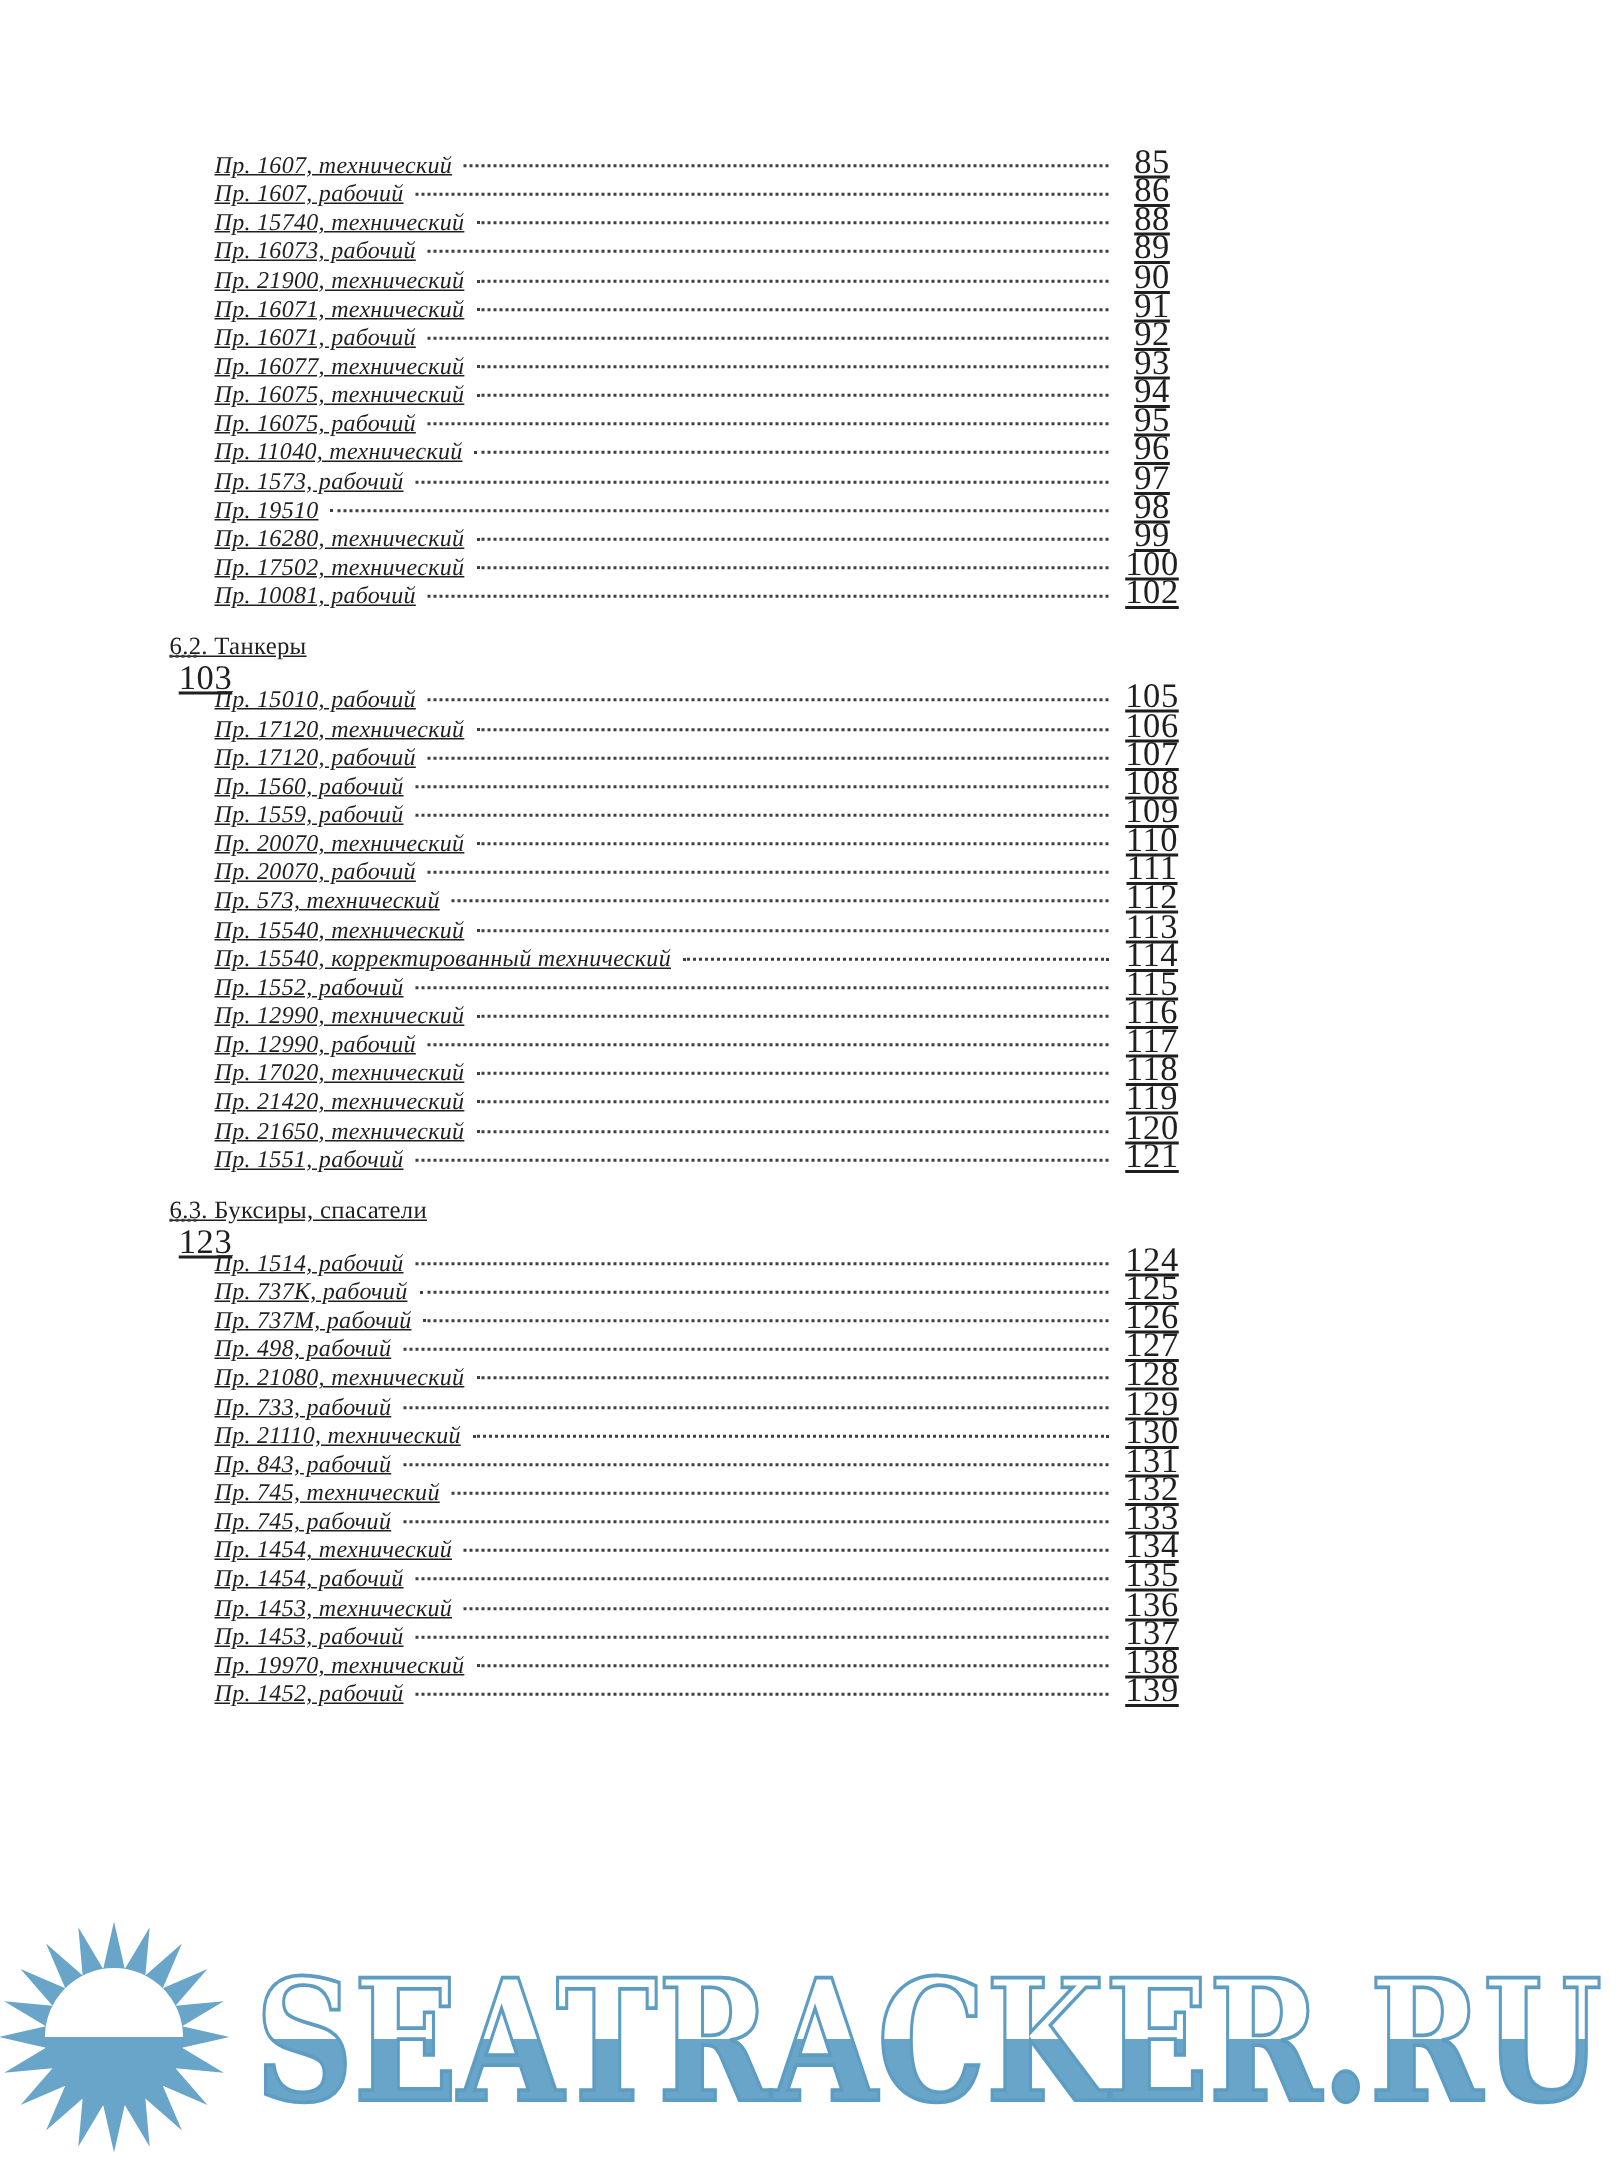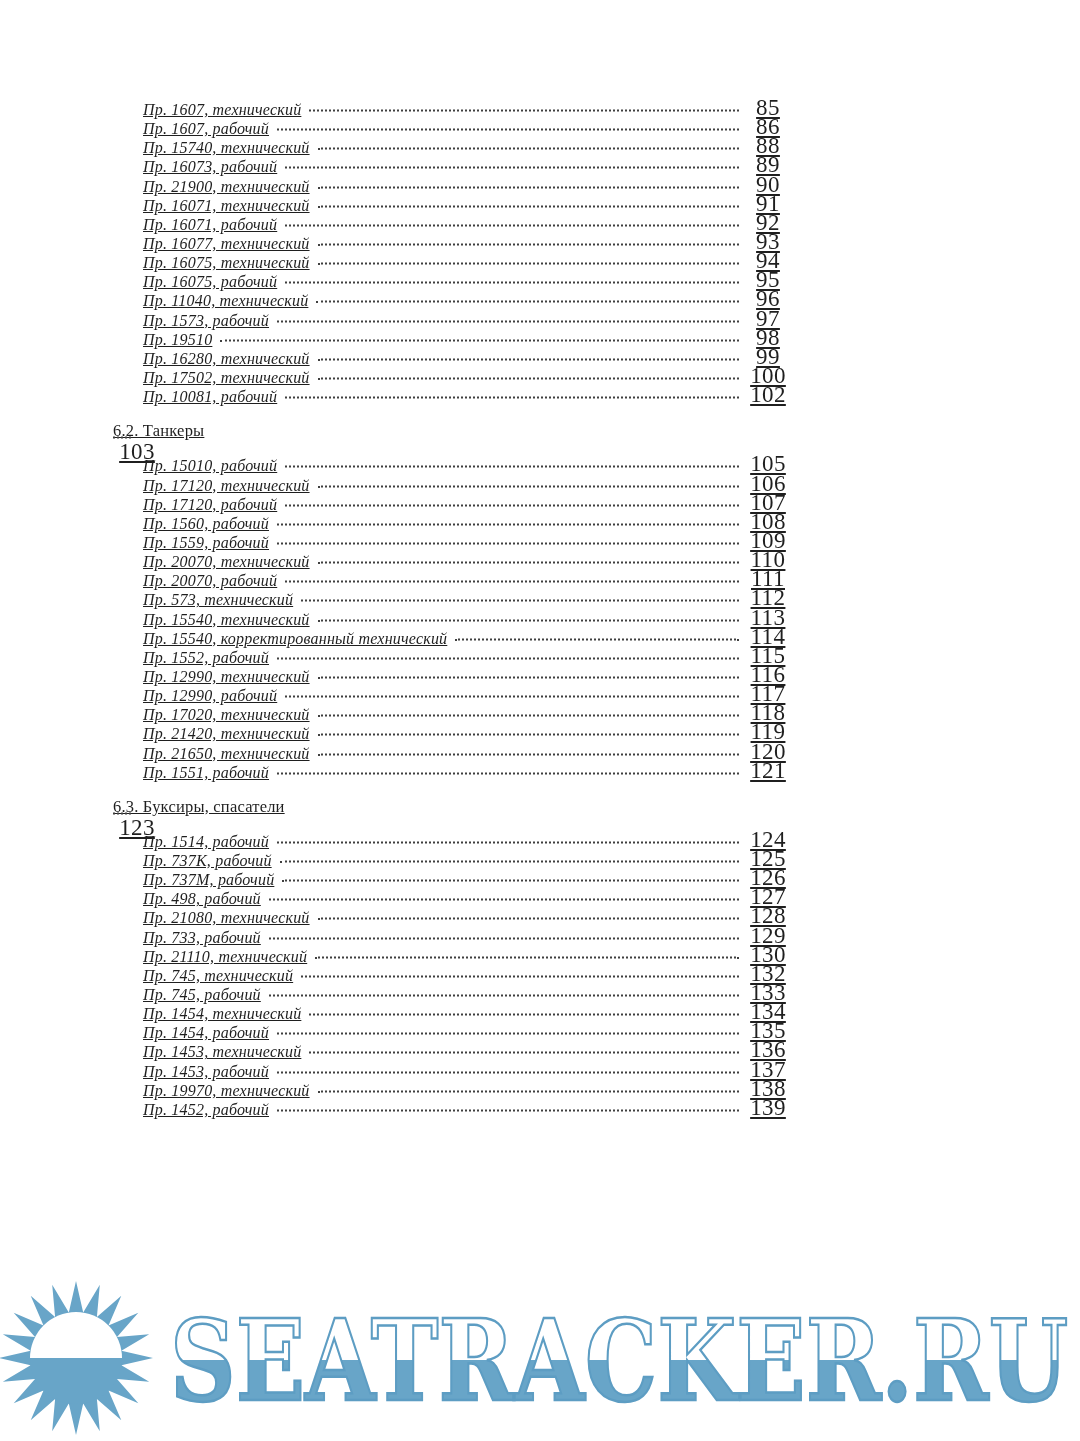--- a/index.html
+++ b/index.html
@@ -249,20 +249,25 @@
       </div>
       <div class="row entry">
         <span class="label">Пр. 733, рабочий</span>
         <span class="leader"></span>
         <span class="pageno">129</span>
       </div>
       <div class="row entry">
         <span class="label">Пр. 21110, технический</span>
         <span class="leader"></span>
         <span class="pageno">130</span>
+      </div>
+      <div class="row entry">
+        <span class="label">Пр. 843, рабочий</span>
+        <span class="leader"></span>
+        <span class="pageno">131</span>
       </div>
       <div class="row entry">
         <span class="label">Пр. 745, технический</span>
         <span class="leader"></span>
         <span class="pageno">132</span>
       </div>
       <div class="row entry">
         <span class="label">Пр. 745, рабочий</span>
         <span class="leader"></span>
         <span class="pageno">133</span>

